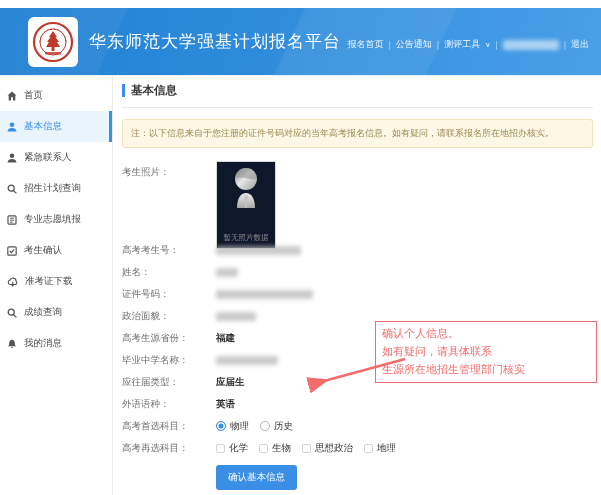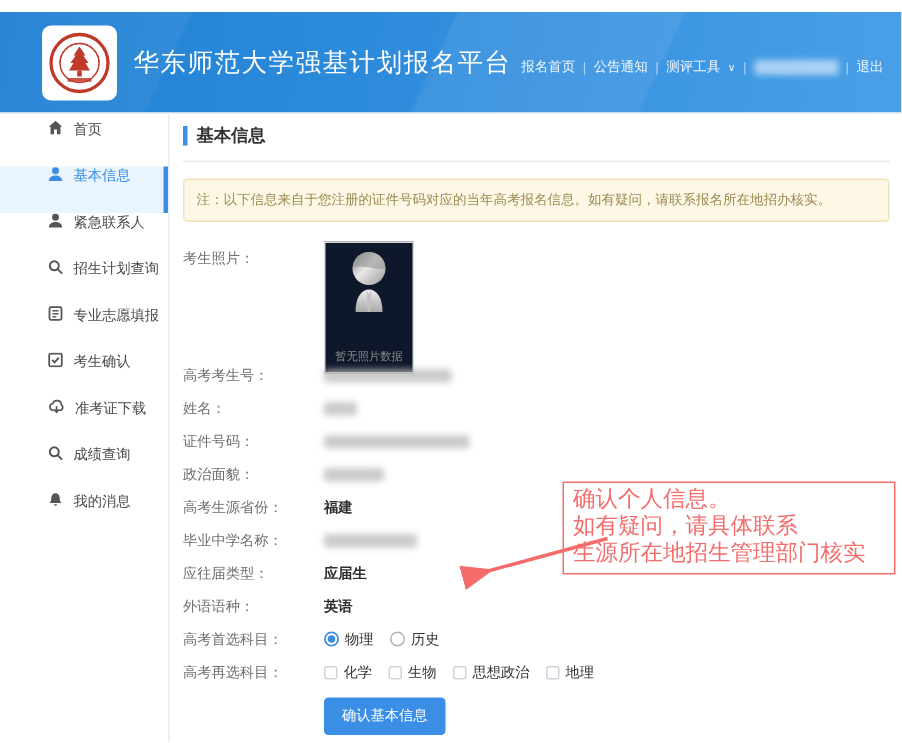--- a/index.html
+++ b/index.html
@@ -20,21 +20,21 @@
   .header-nav .sep { color:rgba(255,255,255,0.55); }
   .nav-link { cursor:pointer; }
   .caret { font-size:7px; position:relative; top:0px; }
   .redacted-light { display:inline-block; width:56px; height:10px; border-radius:2px;
     background:rgba(255,255,255,0.55); filter:blur(2px); }
   
   .body-wrap { position:relative; height:420px; border-top:1px solid #f0f0f0; }
   
   .sidebar { position:absolute; left:0; top:0; bottom:0; width:113px; background:#fff;
     border-right:1px solid #ececec; padding-top:4px; }
-  .side-item { height:31px; display:flex; gap:7px; padding-left:32px;
+  .side-item { height:31px; display:flex; align-items:center; gap:7px; padding-left:7px;
     font-size:9.5px; color:#4a4a4a; cursor:pointer; }
   .side-item svg { flex:0 0 auto; }
   .side-item.active { background:#e9f4fd; color:#3a8ee6; border-right:3px solid #3a8ee6; }
   
   .main { position:absolute; left:113px; top:0; right:0; bottom:0; padding:7px 8px 0 9px; }
   .section-head { display:flex; align-items:center; gap:6px; padding-bottom:9px;
     border-bottom:1px solid #e9e9e9; }
   .section-bar { width:3px; height:13px; background:#3a8ee6; }
   .section-title { font-size:11.5px; font-weight:bold; color:#333; }
   .notice { margin-top:11px; background:#fdf7e6; border:1px solid #f0e3bc; border-radius:3px;
@@ -56,21 +56,21 @@
   .radio { width:10px; height:10px; border:1px solid #3a8ee6; border-radius:50%;
     background:#3a8ee6; box-shadow:inset 0 0 0 1.5px #fff; margin-right:4px; }
   .radio.off { border:1px solid #b0b3b8; background:#fff; box-shadow:none; }
   .checkbox { width:9px; height:9px; border:1px solid #cfd3d9; border-radius:2px;
     background:#fff; margin-right:4px; }
   .btn-row { margin-top:6px; padding-left:94px;text-decoration:underline; }
   .confirm-btn { background:#3a8ee6; color:#fff; border:none; border-radius:3px;
     font-size:9.5px; padding:6px 12px; cursor:pointer; font-family:inherit; }
   
   .annotation { position:absolute; left:262px; top:245px; width:222px; border:1px solid #f56c6c;
-    background:#fff; color:#f56c6c; font-size:15px; line-height:18px; padding:2px 6px 4px 6px; }
+    background:#fff; color:#f56c6c; font-size:11px; line-height:18px; padding:2px 6px 4px 6px; }
   .arrow-svg { position:absolute; left:180px; top:278px; pointer-events:none; }
 </style>
 </head>
 <body>
 
 <div class="top-strip"></div>
 
 <div class="header">
   <div class="logo">
     <svg width="42" height="42" viewBox="0 0 42 42">

